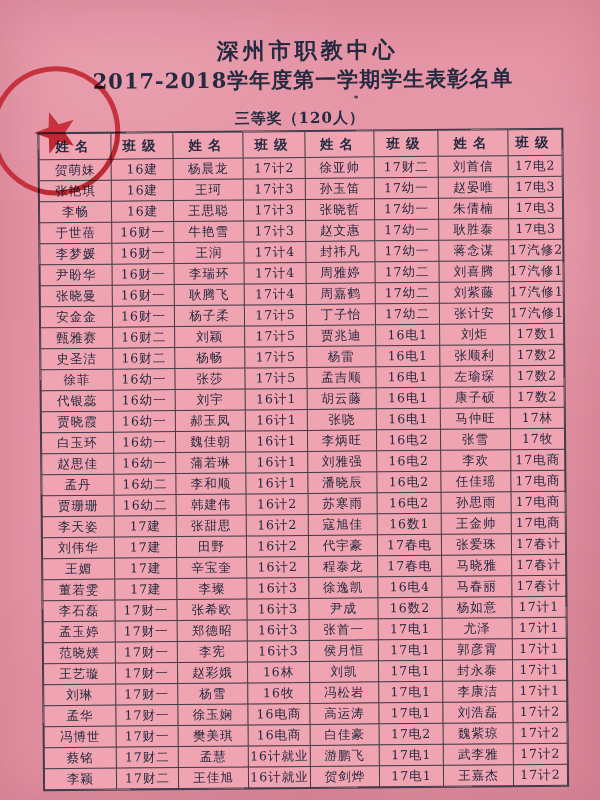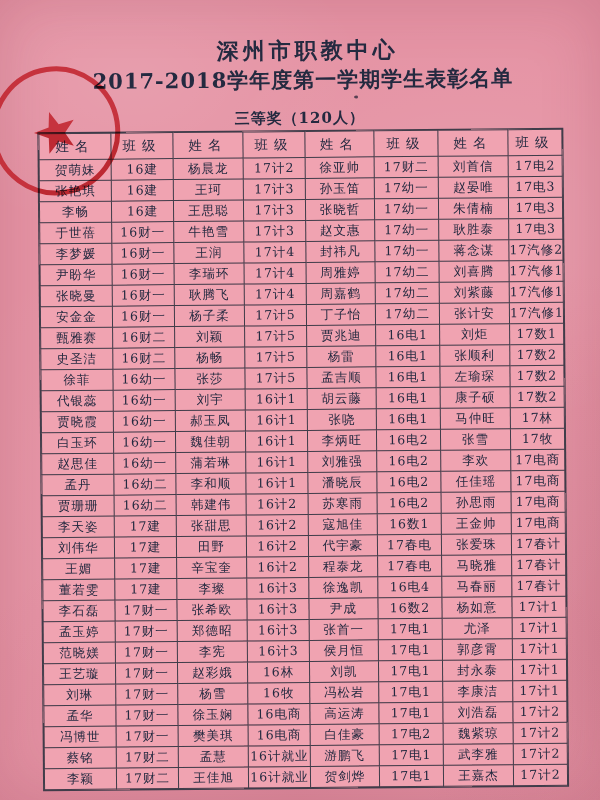--- a/index.html
+++ b/index.html
@@ -35,21 +35,21 @@
     position:absolute;top:131px;left:40px;width:523px;
     border-collapse:collapse;table-layout:fixed;
   }
   table.award th, table.award td{
     border:1px solid var(--border,#403d4a);
     background:var(--cell,#f0a3b1);
     color:var(--ink,#242a40);
     text-align:center;vertical-align:middle;
     padding:0;overflow:hidden;white-space:nowrap;
   }
-  table.award th{height:25px;font-size:13.5px;font-weight:normal;letter-spacing:6px;margin-top:16px;}
+  table.award th{height:25px;font-size:13.5px;font-weight:bold;letter-spacing:6px;margin-top:16px;}
   table.award td{height:20px;font-size:12.5px;letter-spacing:1px;}
   table.award{box-shadow:0 0 0 1px var(--border,#403d4a);}
   .stamp{
     position:absolute;left:-32px;top:38px;width:190px;height:190px;
     mix-blend-mode:multiply;opacity:.88;pointer-events:none;
     transform:rotate(-8deg);
   }
   .stamp *{fill:none;}
   .stamp .ring{stroke:var(--stamp,#c2242e);stroke-width:5;}
   .stamp .star{fill:var(--stamp,#c2242e);}

